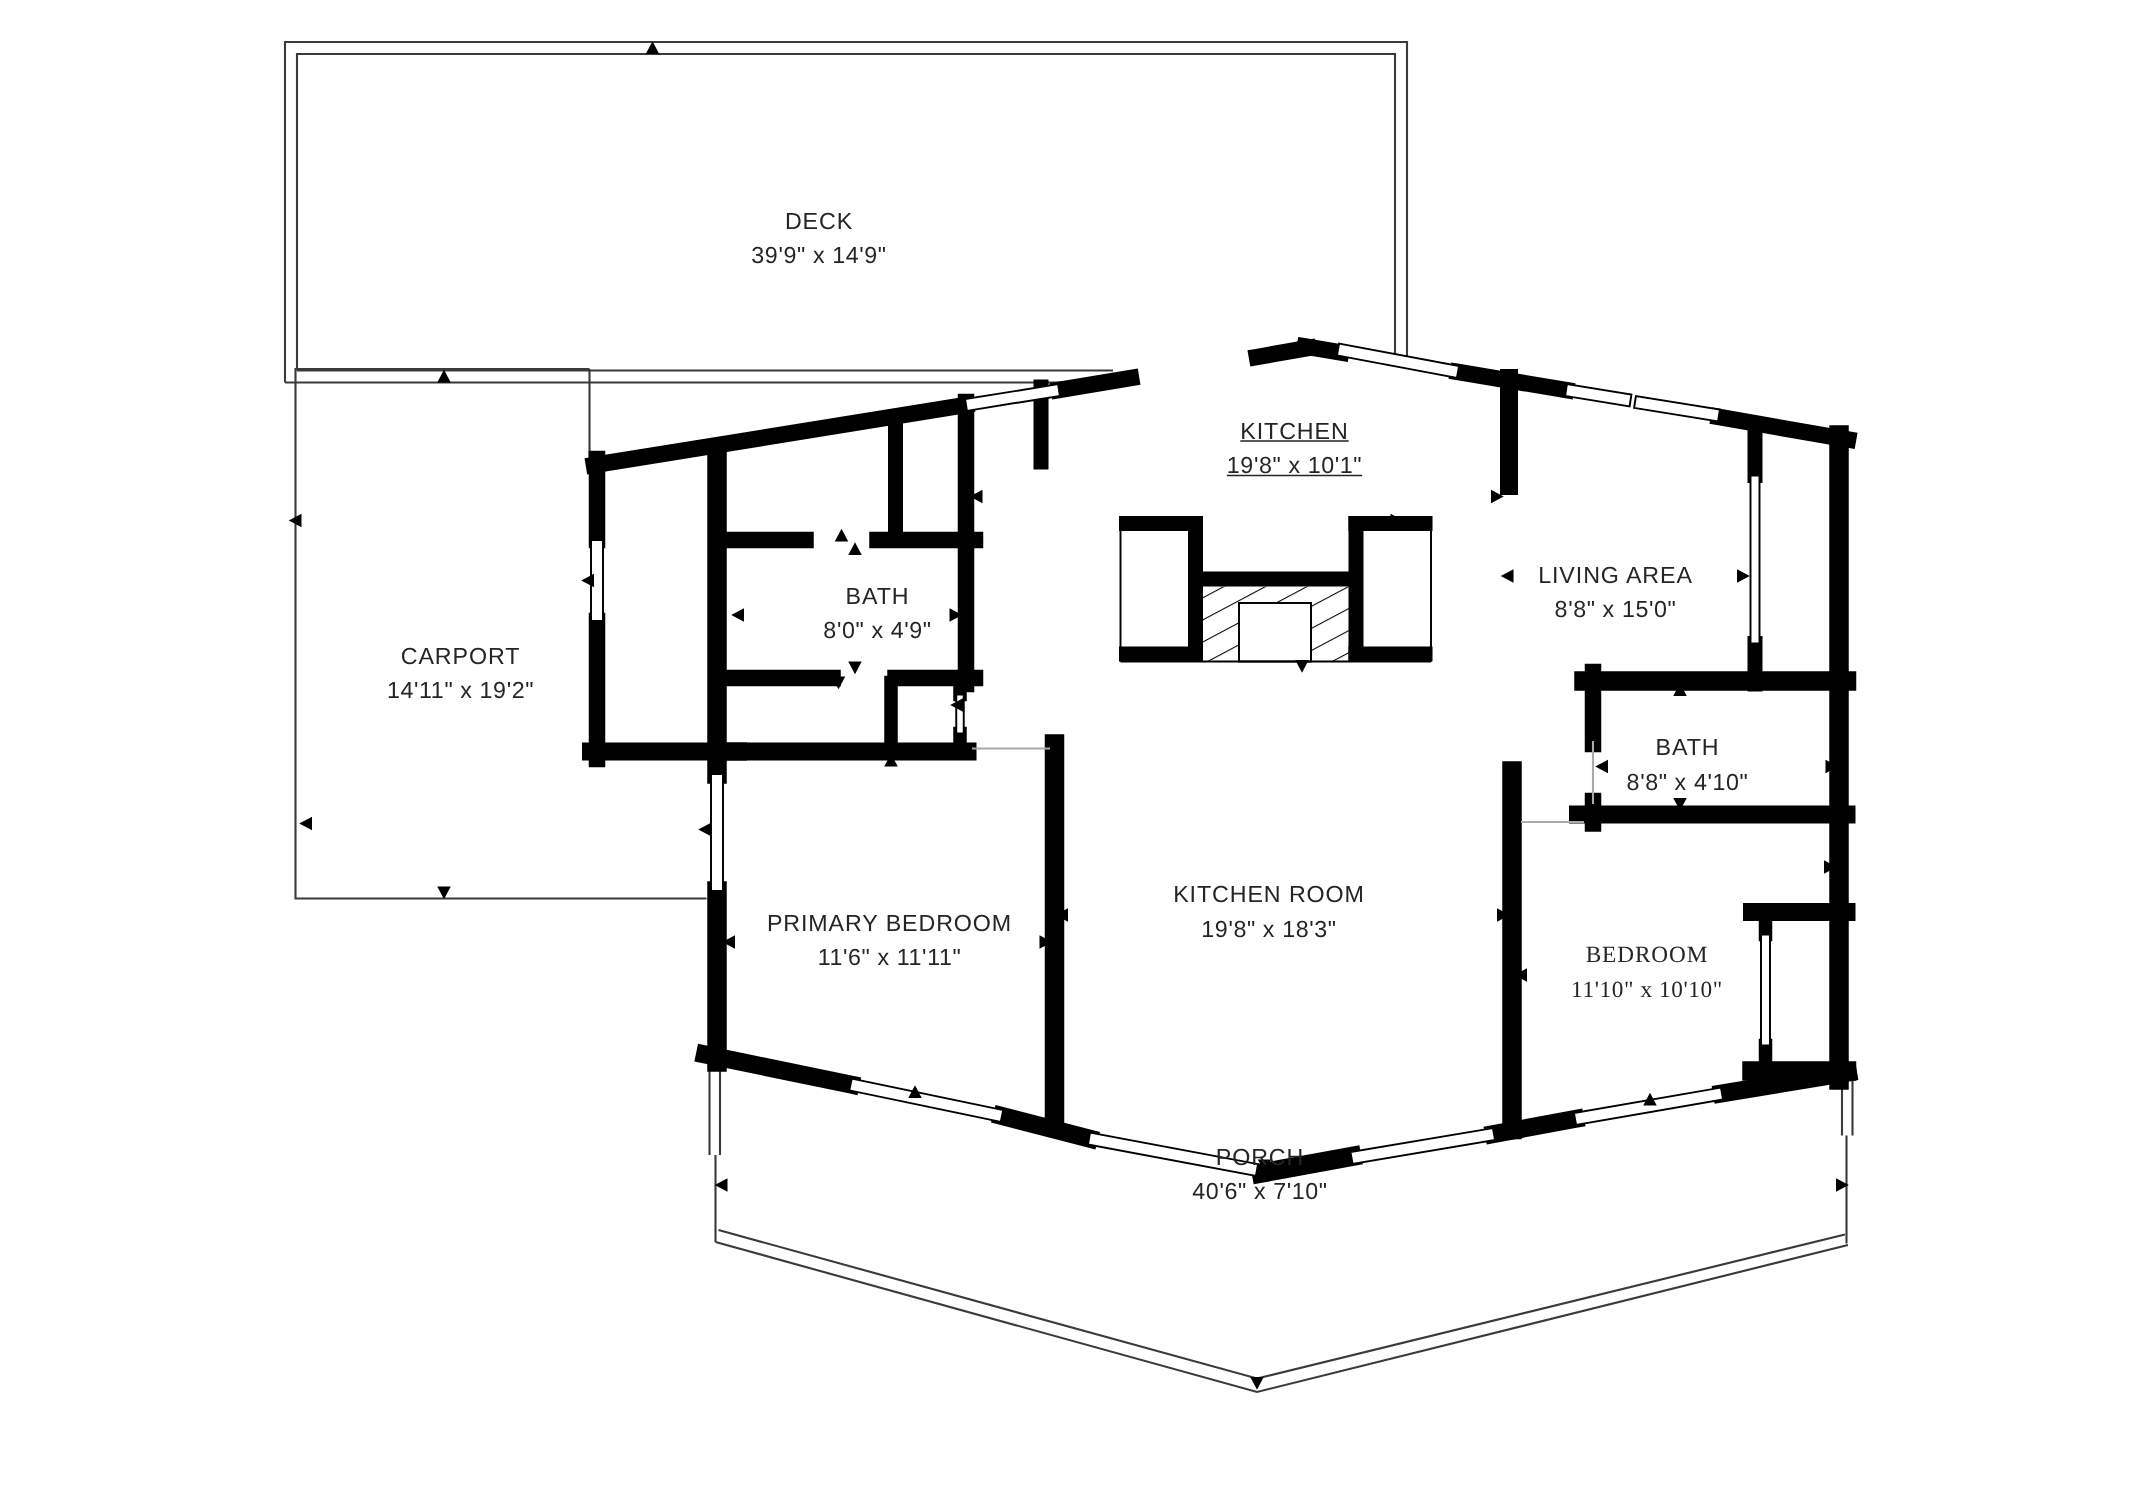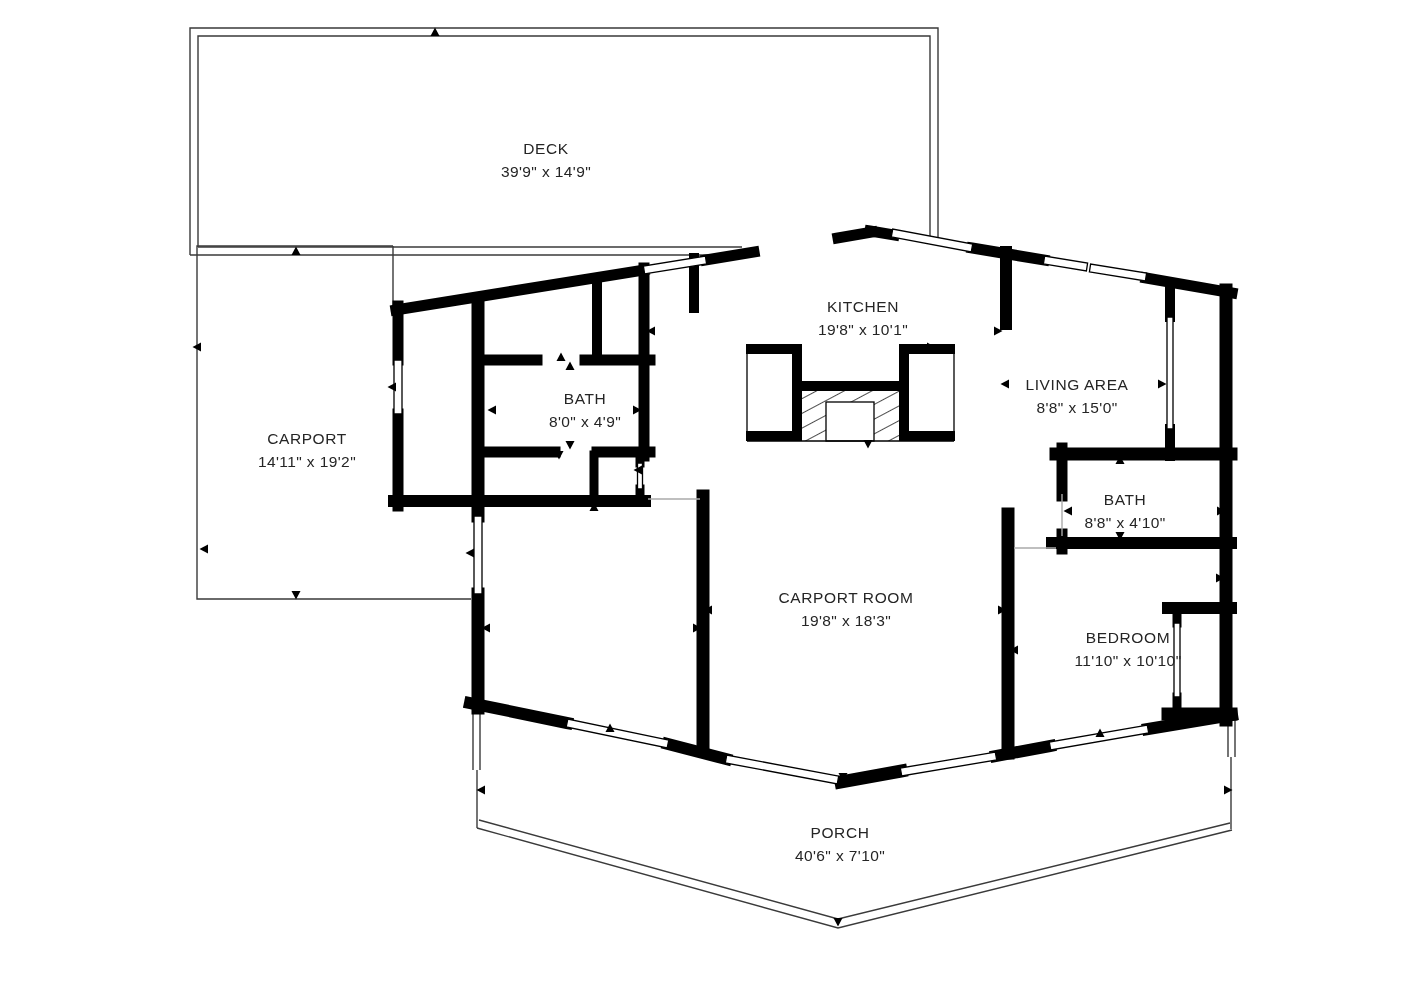--- a/index.html
+++ b/index.html
@@ -184,41 +184,45 @@
 </svg>
 
 <div class="room-label" style="left:546px;top:160px;">
   <span class="rn">DECK</span>
   <span class="rd">39'9" x 14'9"</span>
 </div>
 <div class="room-label" style="left:307px;top:450px;justify-content:flex-end;">
   <span class="rn">CARPORT</span>
   <span class="rd">14'11" x 19'2"</span>
 </div>
-<div class="room-label" style="left:863px;top:318px;">
+<div class="room-label" style="left:863px;top:300px;text-decoration:underline;">
   <span class="rn">KITCHEN</span>
   <span class="rd">19'8" x 10'1"</span>
 </div>
 <div class="room-label" style="left:585px;top:410px;">
   <span class="rn">BATH</span>
   <span class="rd">8'0" x 4'9"</span>
 </div>
 <div class="room-label" style="left:1077px;top:396px;">
   <span class="rn">LIVING AREA</span>
   <span class="rd">8'8" x 15'0"</span>
 </div>
 <div class="room-label" style="left:1125px;top:511px;">
   <span class="rn">BATH</span>
   <span class="rd">8'8" x 4'10"</span>
 </div>
 <div class="room-label" style="left:846px;top:609px;">
-  <span class="rn">CARPORT ROOM</span>
+  <span class="rn">KITCHEN ROOM</span>
   <span class="rd">19'8" x 18'3"</span>
 </div>
-<div class="room-label" style="left:1128px;top:649px;">
+<div class="room-label" style="left:593px;top:628px;">
+  <span class="rn">PRIMARY BEDROOM</span>
+  <span class="rd">11'6" x 11'11"</span>
+</div>
+<div class="room-label" style="left:1098px;top:649px;font-family:Liberation Serif, serif;">
   <span class="rn">BEDROOM</span>
   <span class="rd">11'10" x 10'10"</span>
 </div>
-<div class="room-label" style="left:840px;top:844px;">
+<div class="room-label" style="left:840px;top:784px;">
   <span class="rn">PORCH</span>
   <span class="rd">40'6" x 7'10"</span>
 </div>
 </div>
 
 </body></html>

